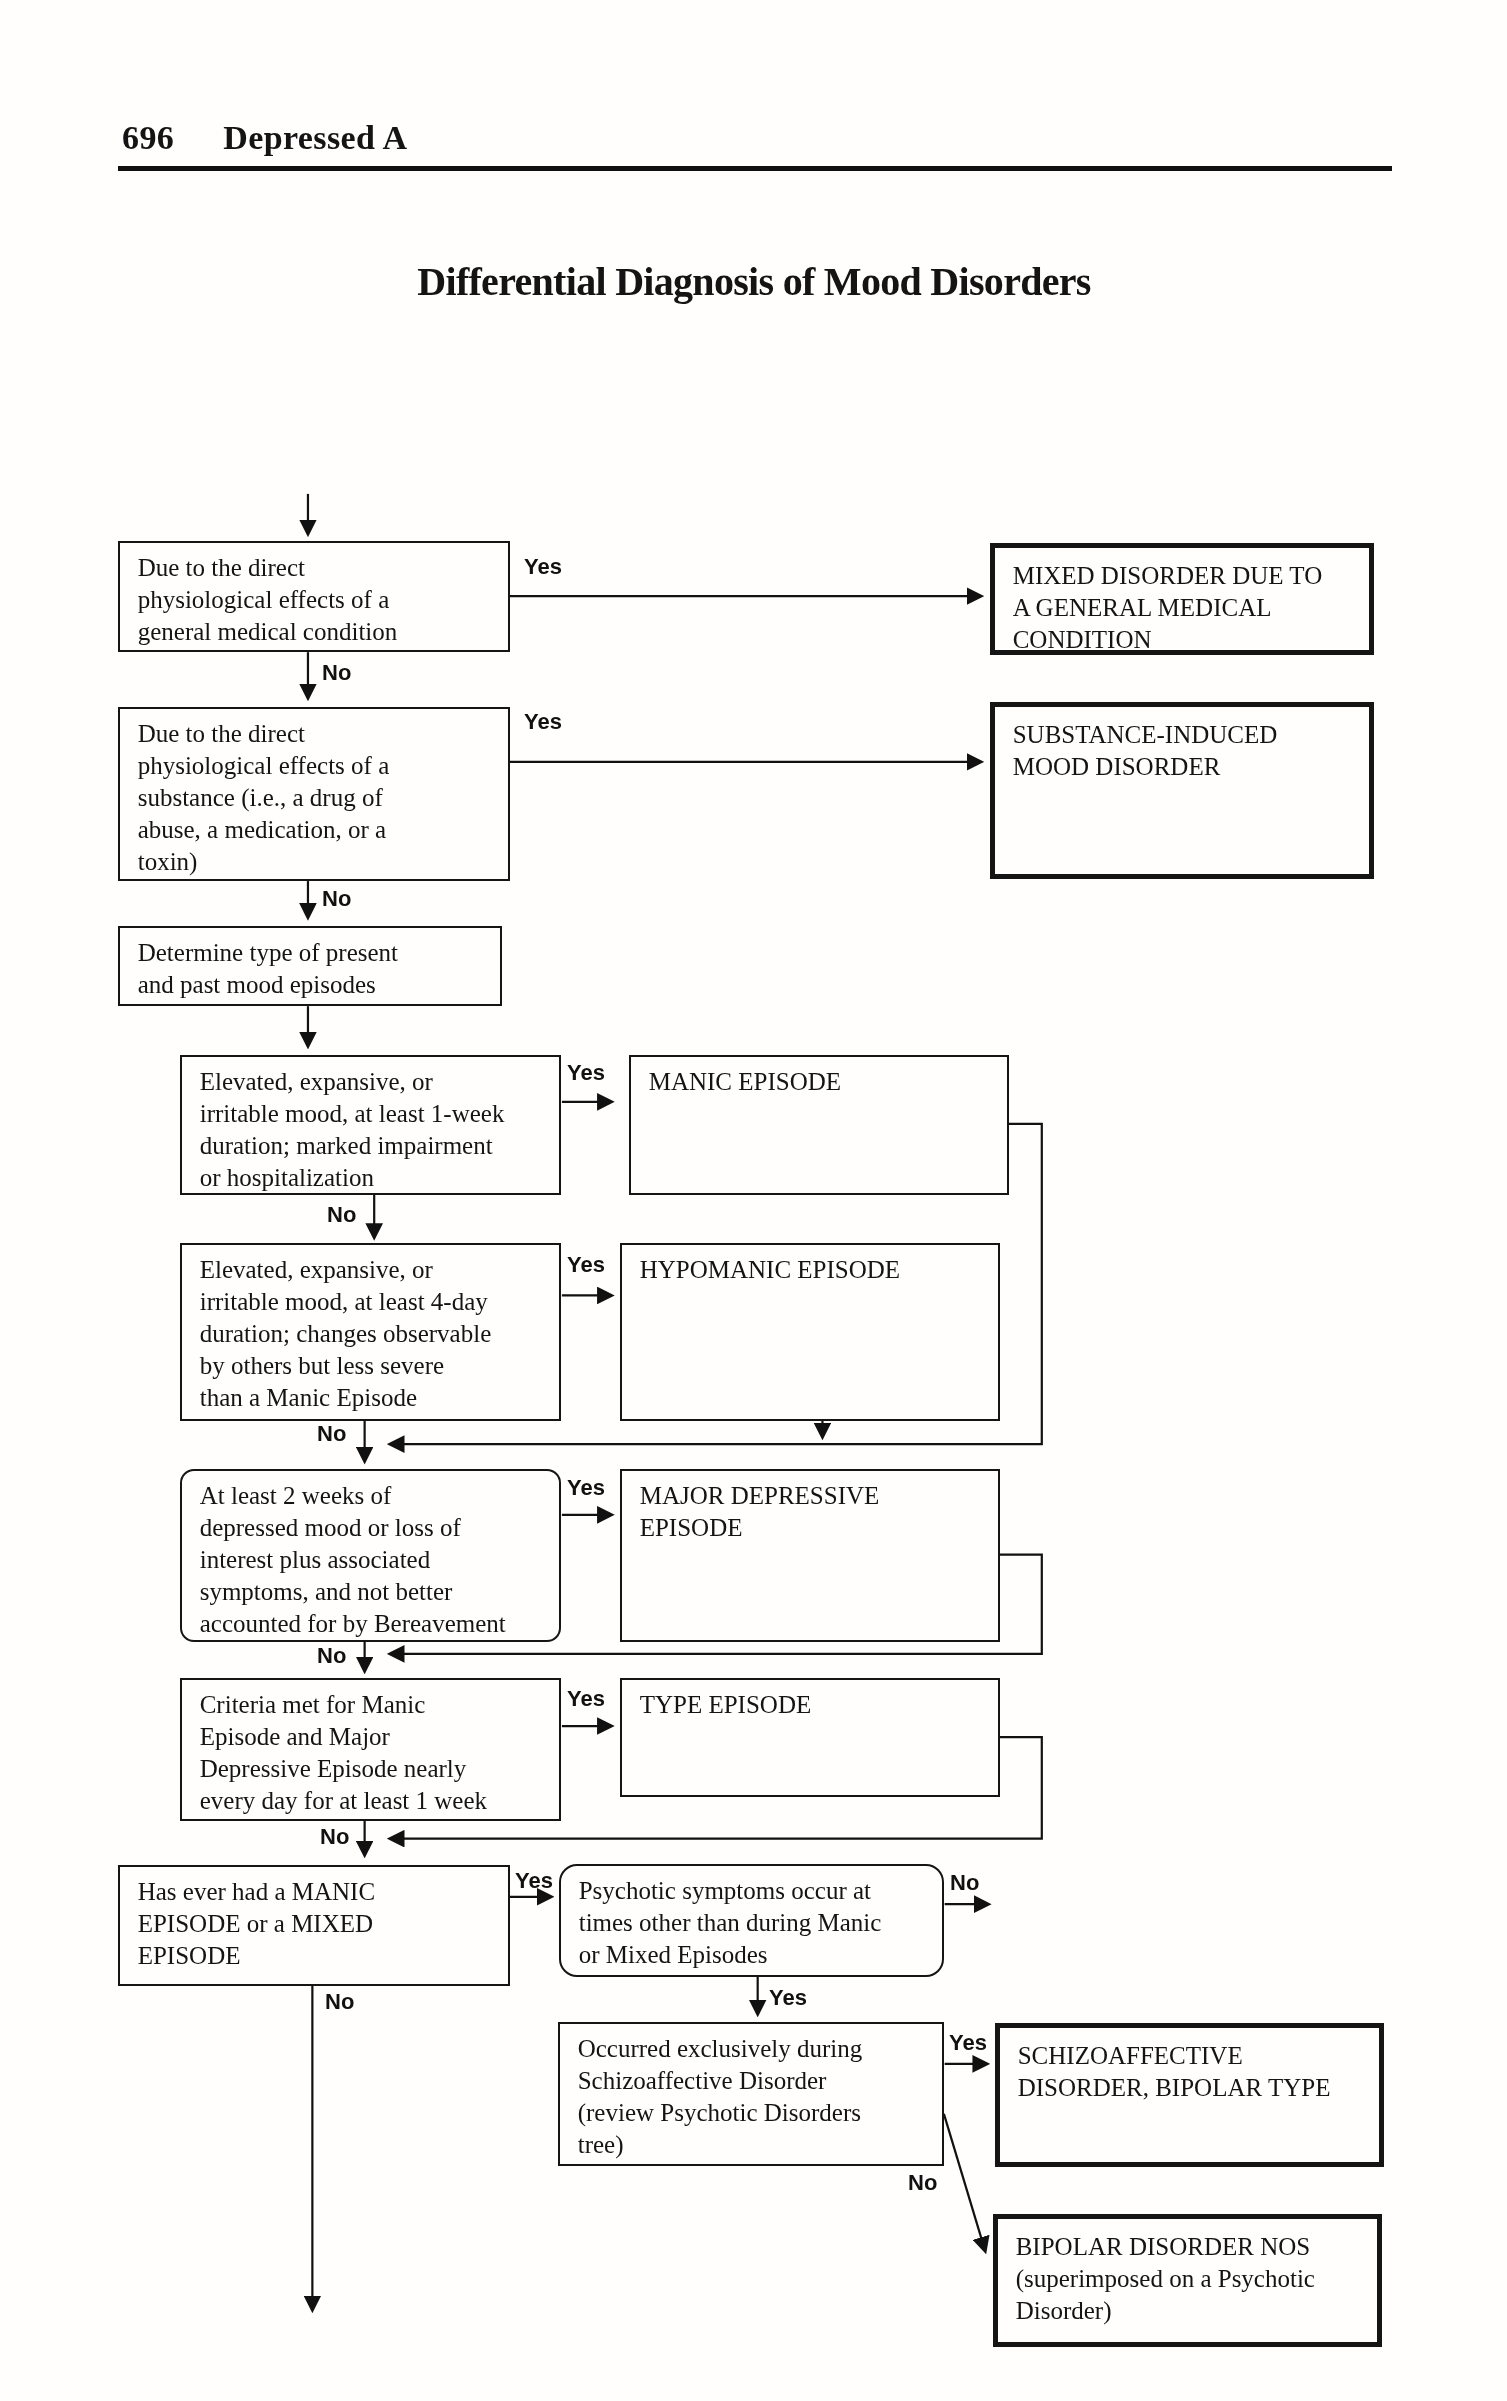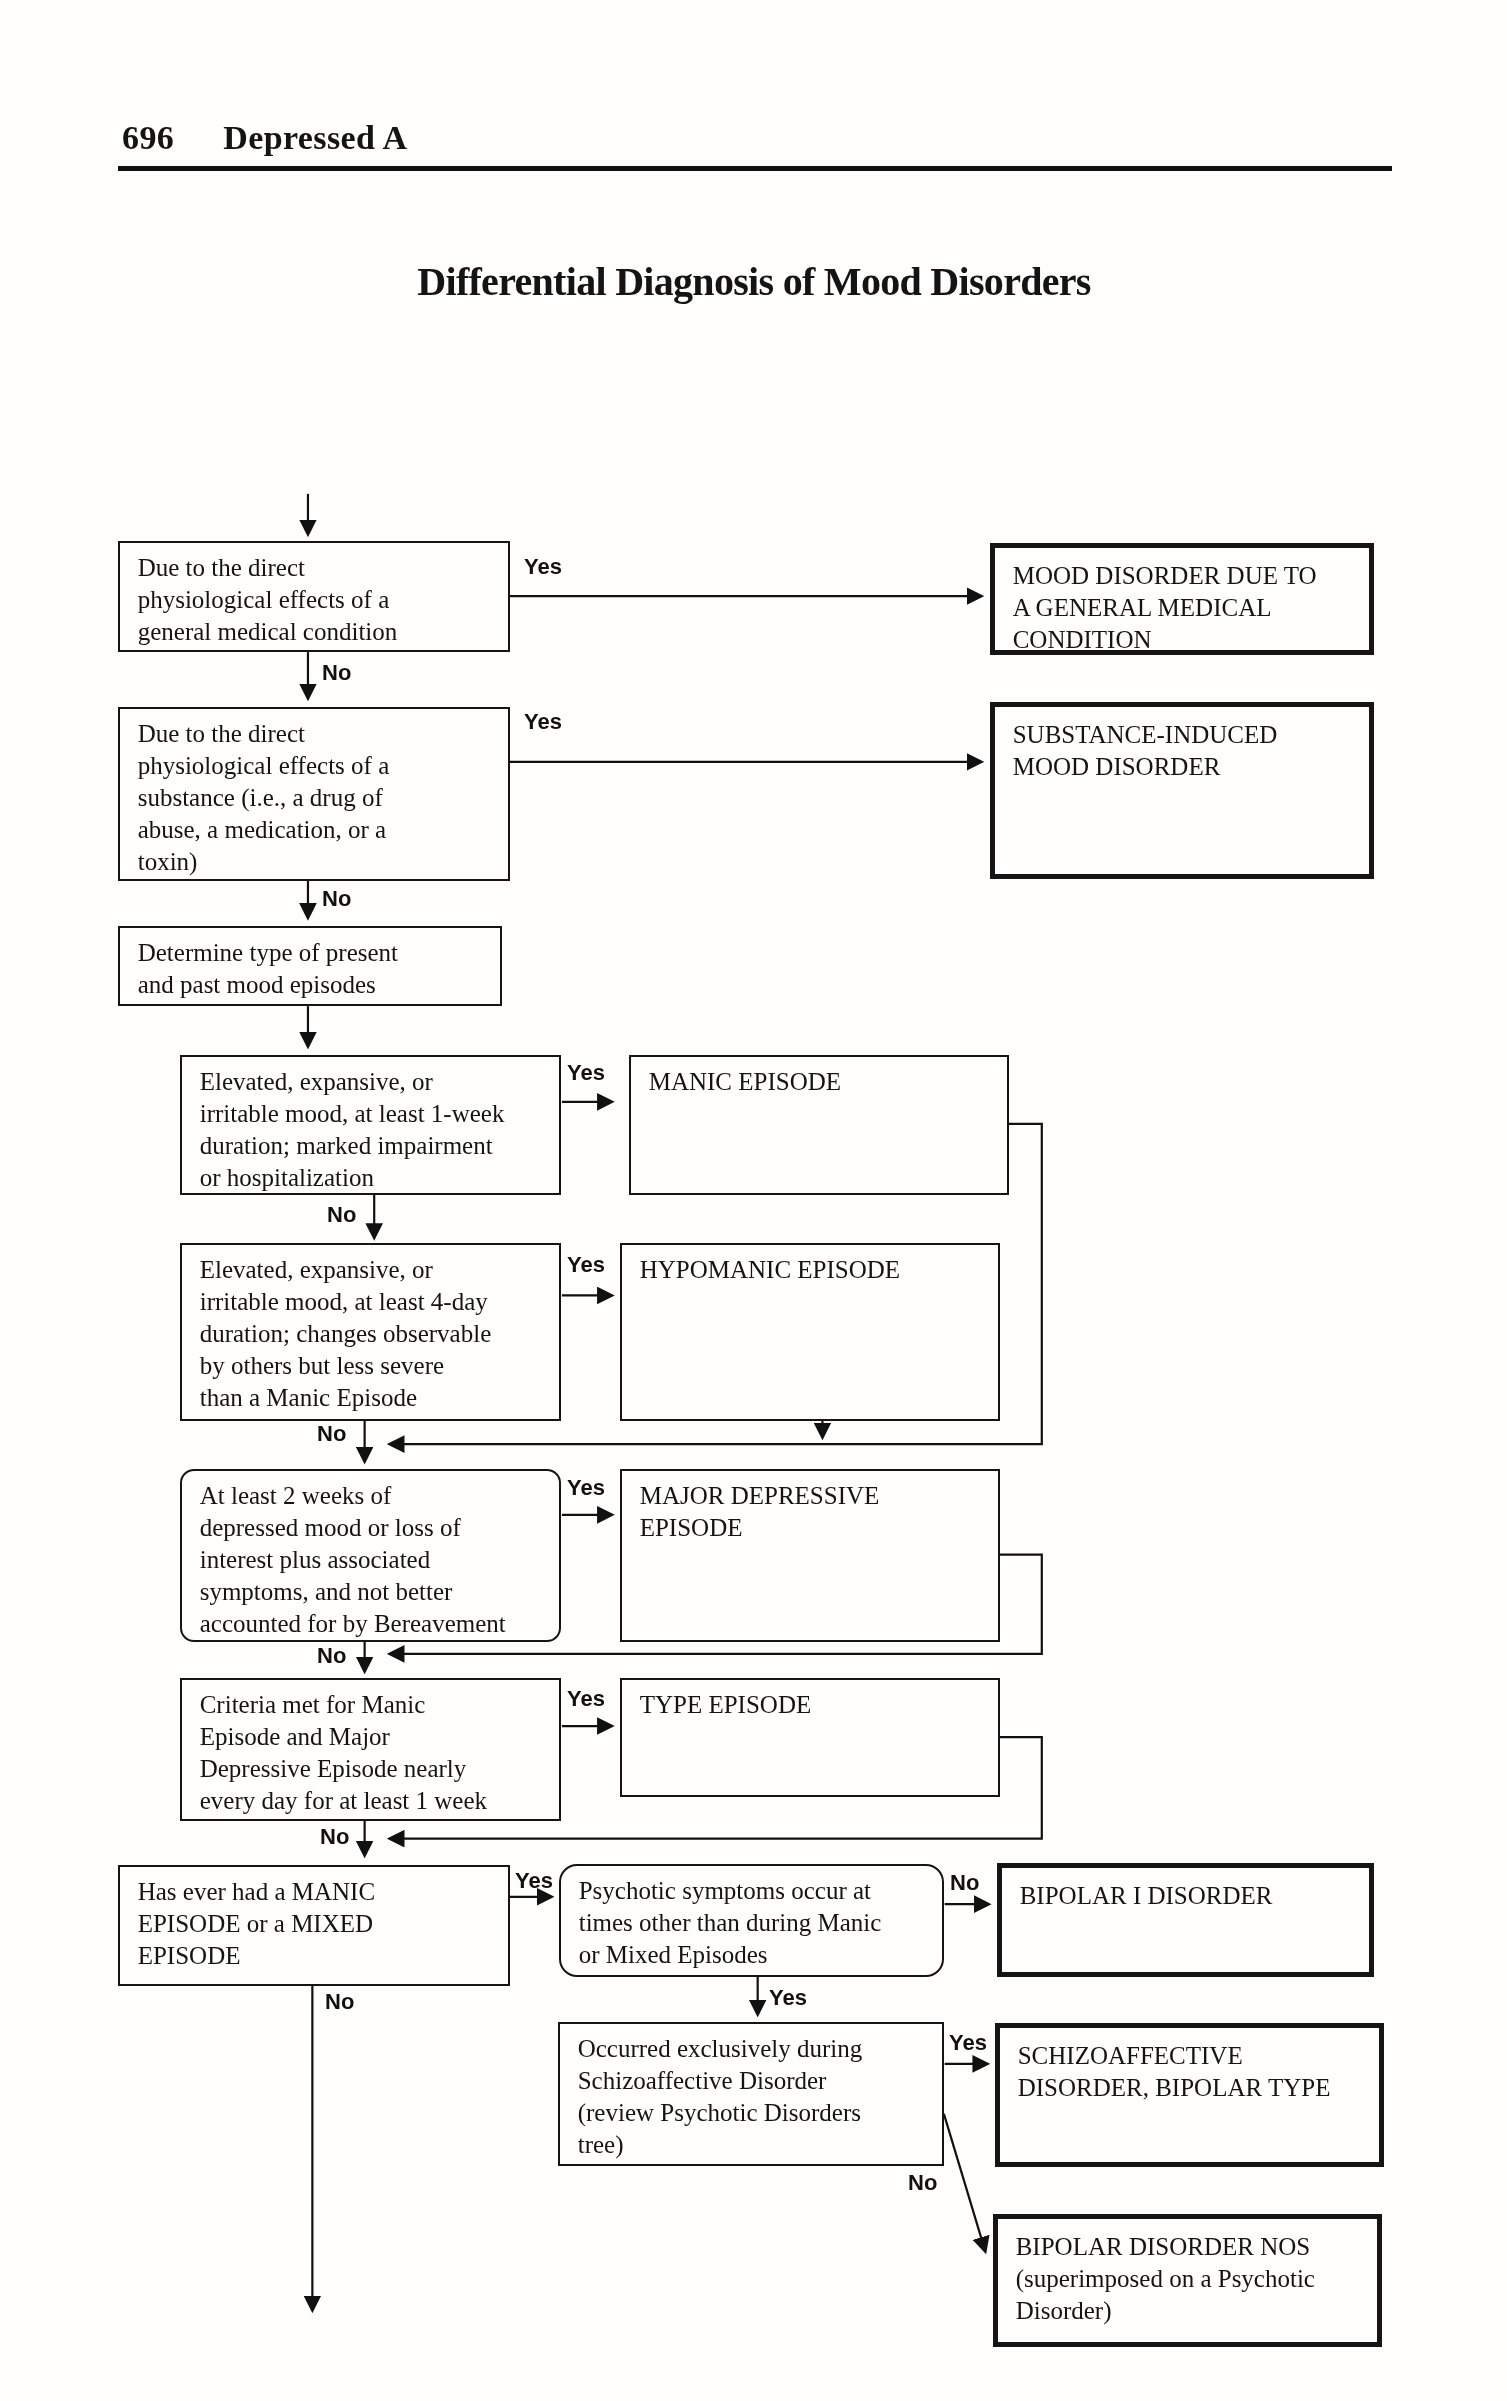--- a/index.html
+++ b/index.html
@@ -84,21 +84,21 @@
 physiological effects of a
 general medical condition</div>
   <div class="box" style="left:118px;top:707px;width:392px;height:174px;">Due to the direct
 physiological effects of a
 substance (i.e., a drug of
 abuse, a medication, or a
 toxin)</div>
   <div class="box" style="left:118px;top:926px;width:384px;height:80px;">Determine type of present
 and past mood episodes</div>
 
-  <div class="box thick" style="left:990px;top:543px;width:384px;height:112px;">MOOD DISORDER DUE TO
+  <div class="box thick" style="left:990px;top:543px;width:384px;height:112px;">MIXED DISORDER DUE TO
 A GENERAL MEDICAL
 CONDITION</div>
   <div class="box thick" style="left:990px;top:702px;width:384px;height:177px;">SUBSTANCE-INDUCED
 MOOD DISORDER</div>
 
   <div class="box" style="left:180px;top:1055px;width:381px;height:140px;">Elevated, expansive, or
 irritable mood, at least 1-week
 duration; marked impairment
 or hospitalization</div>
   <div class="box" style="left:620px;top:1055px;width:380px;height:140px;margin-left:9px;">MANIC EPISODE</div>
@@ -123,21 +123,20 @@
 Depressive Episode nearly
 every day for at least 1 week</div>
   <div class="box" style="left:620px;top:1678px;width:380px;height:119px;">TYPE EPISODE</div>
 
   <div class="box" style="left:118px;top:1865px;width:392px;height:121px;">Has ever had a MANIC
 EPISODE or a MIXED
 EPISODE</div>
   <div class="box" style="left:559px;top:1864px;width:385px;height:113px;border-radius:18px;">Psychotic symptoms occur at
 times other than during Manic
 or Mixed Episodes</div>
-  <div class="box thick" style="left:997px;top:1863px;width:377px;height:114px;">BIPOLAR I DISORDER</div>
   <div class="box" style="left:558px;top:2022px;width:386px;height:144px;">Occurred exclusively during
 Schizoaffective Disorder
 (review Psychotic Disorders
 tree)</div>
   <div class="box thick" style="left:995px;top:2023px;width:389px;height:144px;">SCHIZOAFFECTIVE
 DISORDER, BIPOLAR TYPE</div>
   <div class="box thick" style="left:993px;top:2214px;width:389px;height:133px;">BIPOLAR DISORDER NOS
 (superimposed on a Psychotic
 Disorder)</div>
 

